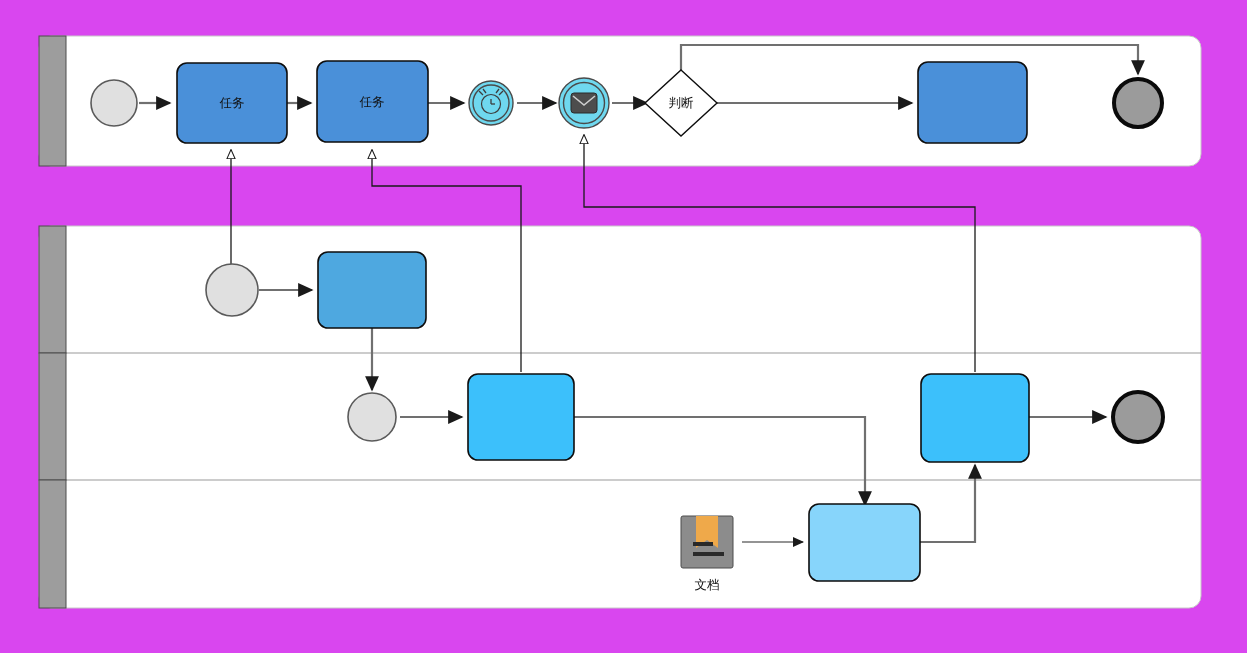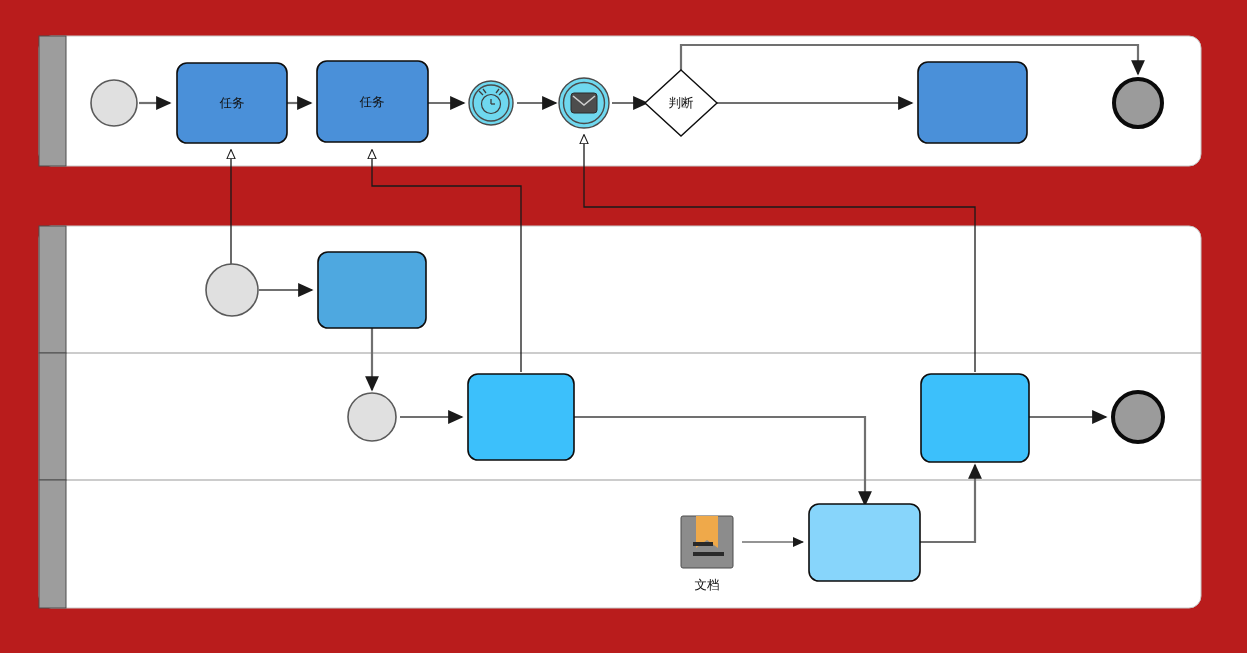--- a/index.html
+++ b/index.html
@@ -6,21 +6,21 @@
   html, body {
     margin: 0;
     padding: 0;
     background: #f4f4f4;
     font-family: "Liberation Sans", sans-serif;
   }
   #canvas-root {
     position: relative;
     width: 1247px;
     height: 653px;
-    background: #b91c1c;
+    background: #d946ef;
     overflow: hidden;
     text-align: right;
   }
   #diagram-svg {
     position: absolute;
     left: 0;
     top: 0;
     width: 1247px;
     height: 653px;
     display: block;

